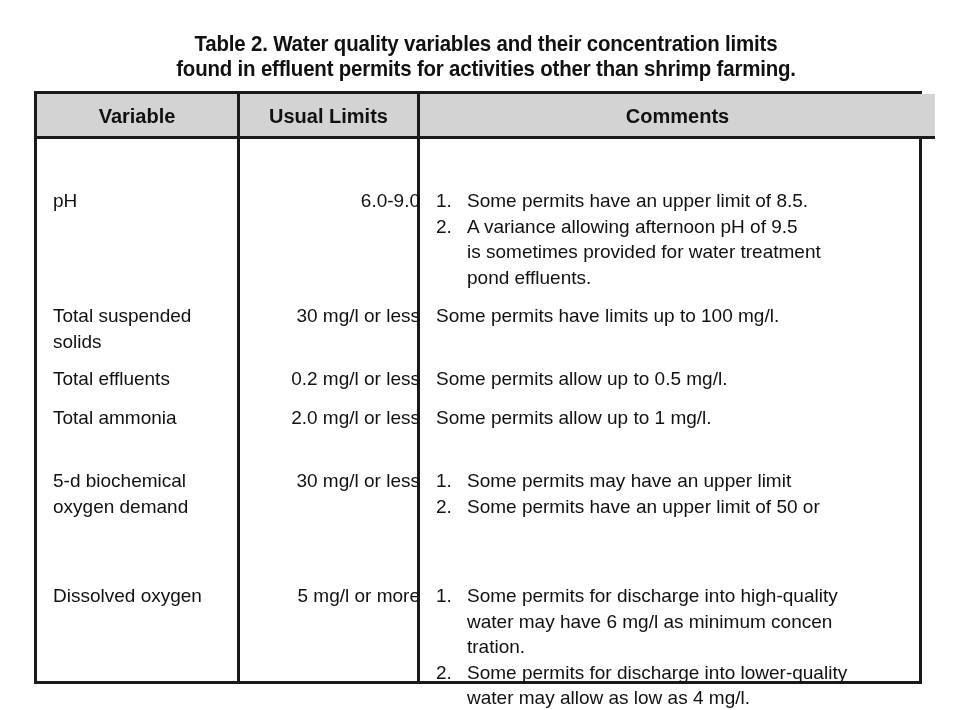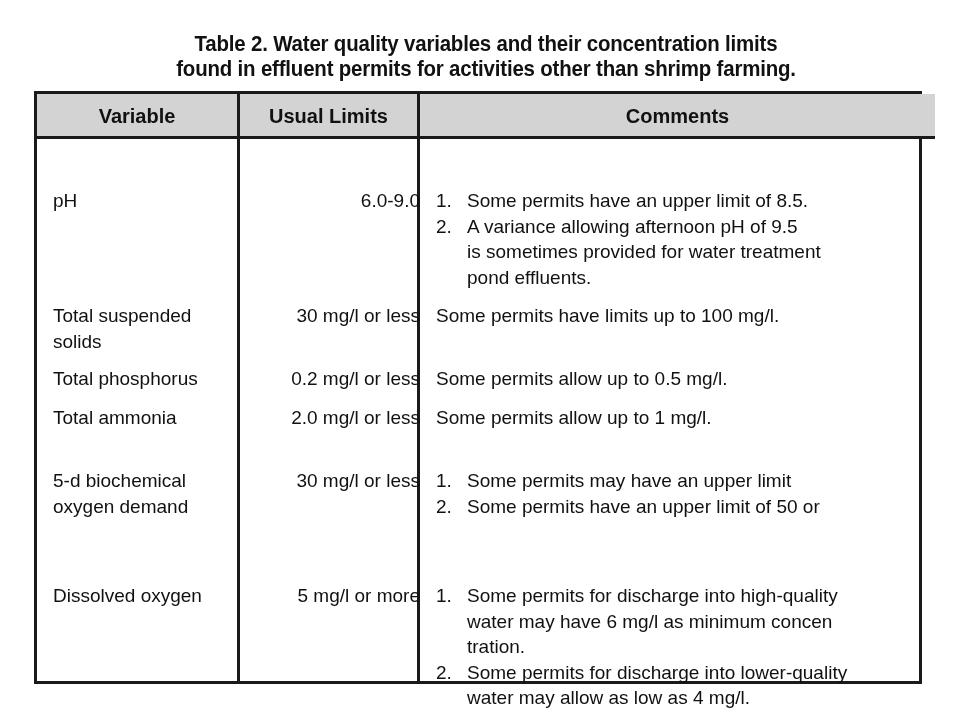--- a/index.html
+++ b/index.html
@@ -130,21 +130,21 @@
     <div class="cell c-var">
       <div>Total suspended</div>
       <div>solids</div>
     </div>
     <div class="cell c-lim">30 mg/l or less</div>
     <div class="cell c-com">Some permits have limits up to 100 mg/l.</div>
   </div>
 
   <div class="row" style="top:232px;">
     <div class="cell c-var">
-      <div>Total phosphorus</div>
+      <div>Total effluents</div>
     </div>
     <div class="cell c-lim">0.2 mg/l or less</div>
     <div class="cell c-com">Some permits allow up to 0.5 mg/l.</div>
   </div>
 
   <div class="row" style="top:271px;">
     <div class="cell c-var">
       <div>Total ammonia</div>
     </div>
     <div class="cell c-lim">2.0 mg/l or less</div>

